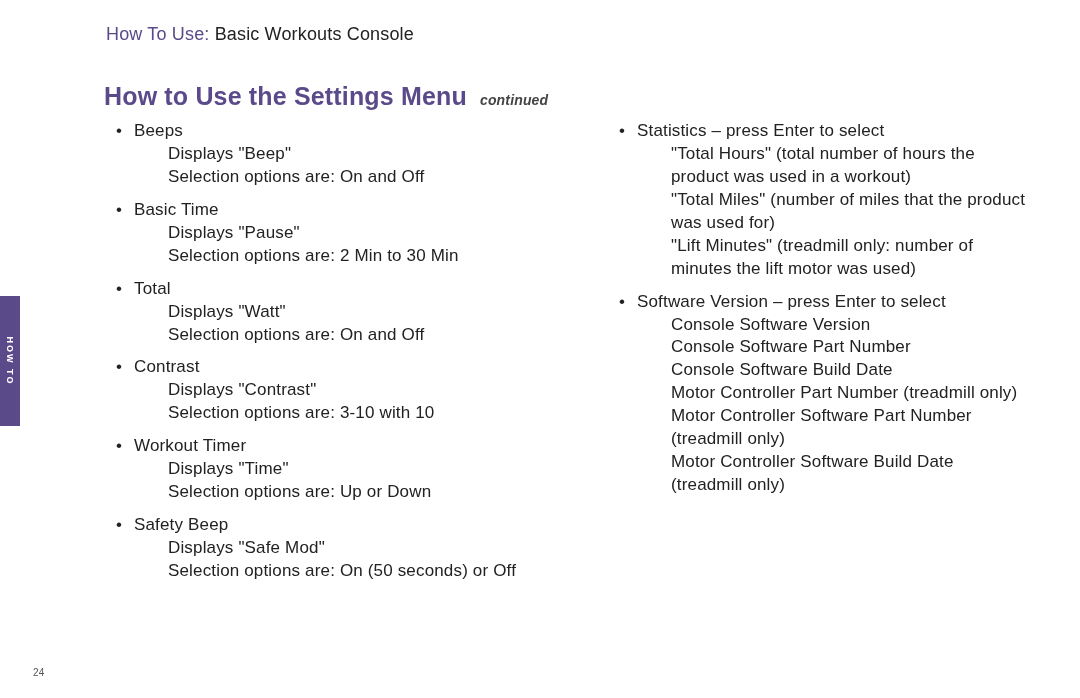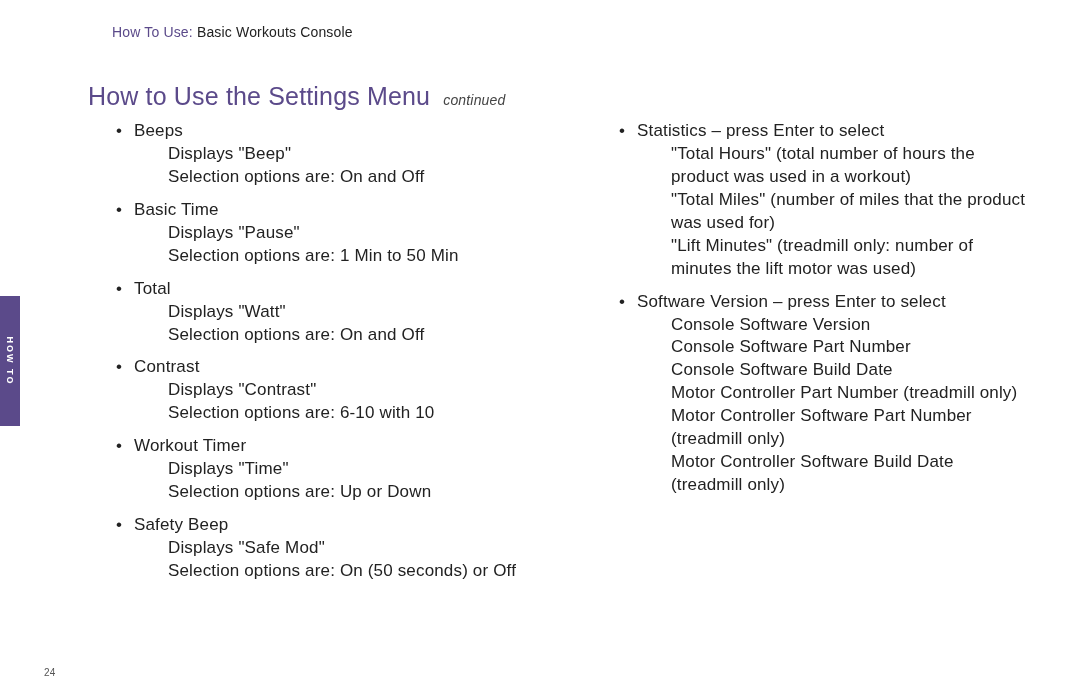--- a/index.html
+++ b/index.html
@@ -1,30 +1,30 @@
 <!DOCTYPE html>
 <html><head>
 <meta charset="utf-8">
 <style>
   html,body{margin:0;padding:0;background:#fff;}
   body{width:1080px;height:698px;position:relative;font-family:"Helvetica Neue",Helvetica,Arial,sans-serif;color:#222;font-weight:300;letter-spacing:.01em;}
   .page{position:absolute;inset:0;}
-  .kicker{position:absolute;left:112px;top:24px;font-size:14px;}
+  .kicker{position:absolute;left:106px;top:24px;font-size:18px;}
   .kicker .lead{color:#5b4a8a;}
-  .title{position:absolute;left:88px;top:82px;color:#5b4a8a;font-size:25px;font-weight:400;}
+  .title{position:absolute;left:104px;top:82px;color:#5b4a8a;font-size:25px;font-weight:700;}
   .title .cont{font-style:italic;font-size:14px;color:#444;margin-left:6px;}
   .cols{position:absolute;left:100px;top:110px;right:40px;display:flex;gap:66px;}
   .col{flex:1;font-size:17px;line-height:1.35;}
   ul{list-style:none;margin:0;padding:0;}
   li.top{position:relative;padding-left:34px;margin-top:10px;}
   li.top::before{content:"•";position:absolute;left:16px;top:0;}
   .sub{display:block;padding-left:34px;}
   .side-tab{position:absolute;left:0;top:296px;height:130px;width:20px;background:#5b4a8a;}
   .side-tab span{position:absolute;left:50%;top:50%;transform:translate(-50%,-50%) rotate(90deg);transform-origin:center;color:#fff;font-size:9px;letter-spacing:2px;white-space:nowrap;font-weight:600;}
-  .pagenum{position:absolute;left:44px;bottom:20px;font-size:10px;color:#555;}
+  .pagenum{position:absolute;left:33px;bottom:20px;font-size:10px;color:#555;}
 </style>
 </head>
 <body>
 
 <div class="page">
 
   <div class="side-tab">
     <span>HOW TO</span>
   </div>
 
@@ -34,23 +34,23 @@
 
   <div class="title">
     <span>How to Use the Settings Menu</span>
     <span class="cont">continued</span>
   </div>
 
   <div class="cols">
     <div class="col">
       <ul id="left-list">
           <li class="top"><span>Beeps</span><span class="sub">Displays "Beep"</span><span class="sub">Selection options are: On and Off</span></li>
-          <li class="top"><span>Basic Time</span><span class="sub">Displays  "Pause"</span><span class="sub">Selection options are: 1 Min to 50 Min</span></li>
+          <li class="top"><span>Basic Time</span><span class="sub">Displays  "Pause"</span><span class="sub">Selection options are: 2 Min to 30 Min</span></li>
           <li class="top"><span>Total</span><span class="sub">Displays "Watt"</span><span class="sub">Selection options are: On and Off</span></li>
-          <li class="top"><span> Contrast</span><span class="sub">Displays  "Contrast"</span><span class="sub">Selection options are: 6-10 with 10</span></li>
+          <li class="top"><span> Contrast</span><span class="sub">Displays  "Contrast"</span><span class="sub">Selection options are: 3-10 with 10</span></li>
           <li class="top"><span> Workout Timer</span><span class="sub">Displays "Time"</span><span class="sub">Selection options are: Up or Down</span></li>
           <li class="top"><span> Safety Beep</span><span class="sub">Displays "Safe Mod"</span><span class="sub">Selection options are: On (50 seconds) or Off</span></li>
         </ul>
     </div>
     <div class="col">
       <ul id="right-list">
           <li class="top"><span> Statistics – press Enter to select</span><span class="sub">"Total Hours" (total number of hours the</span><span class="sub">product was used in a workout)</span><span class="sub">"Total Miles" (number of miles that the product</span><span class="sub">was used for)</span><span class="sub">"Lift Minutes"  (treadmill only: number of</span><span class="sub">minutes the lift motor was used)</span></li>
           <li class="top"><span> Software Version – press Enter to select</span><span class="sub">Console Software Version</span><span class="sub">Console Software Part Number</span><span class="sub">Console Software Build Date</span><span class="sub">Motor Controller Part Number (treadmill only)</span><span class="sub">Motor Controller Software Part Number</span><span class="sub">(treadmill only)</span><span class="sub">Motor Controller Software Build Date</span><span class="sub">(treadmill only)</span></li>
         </ul>
     </div>

